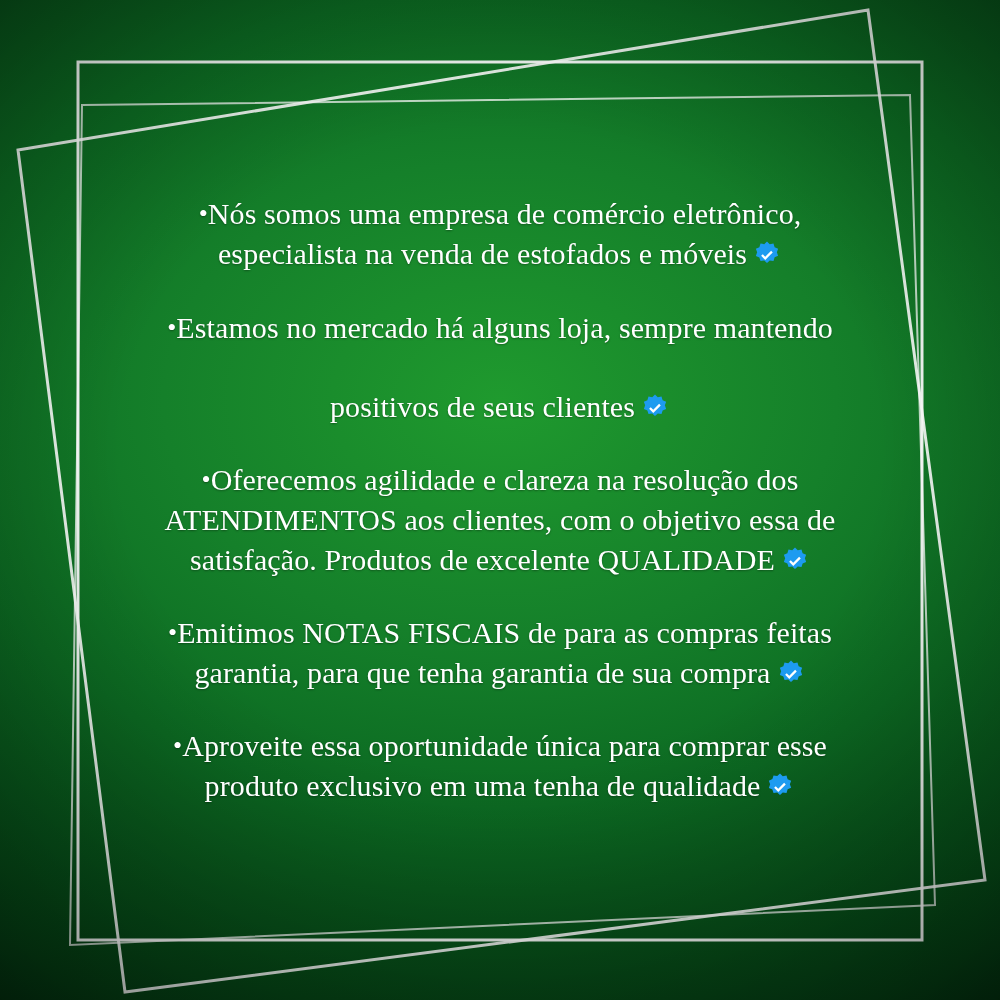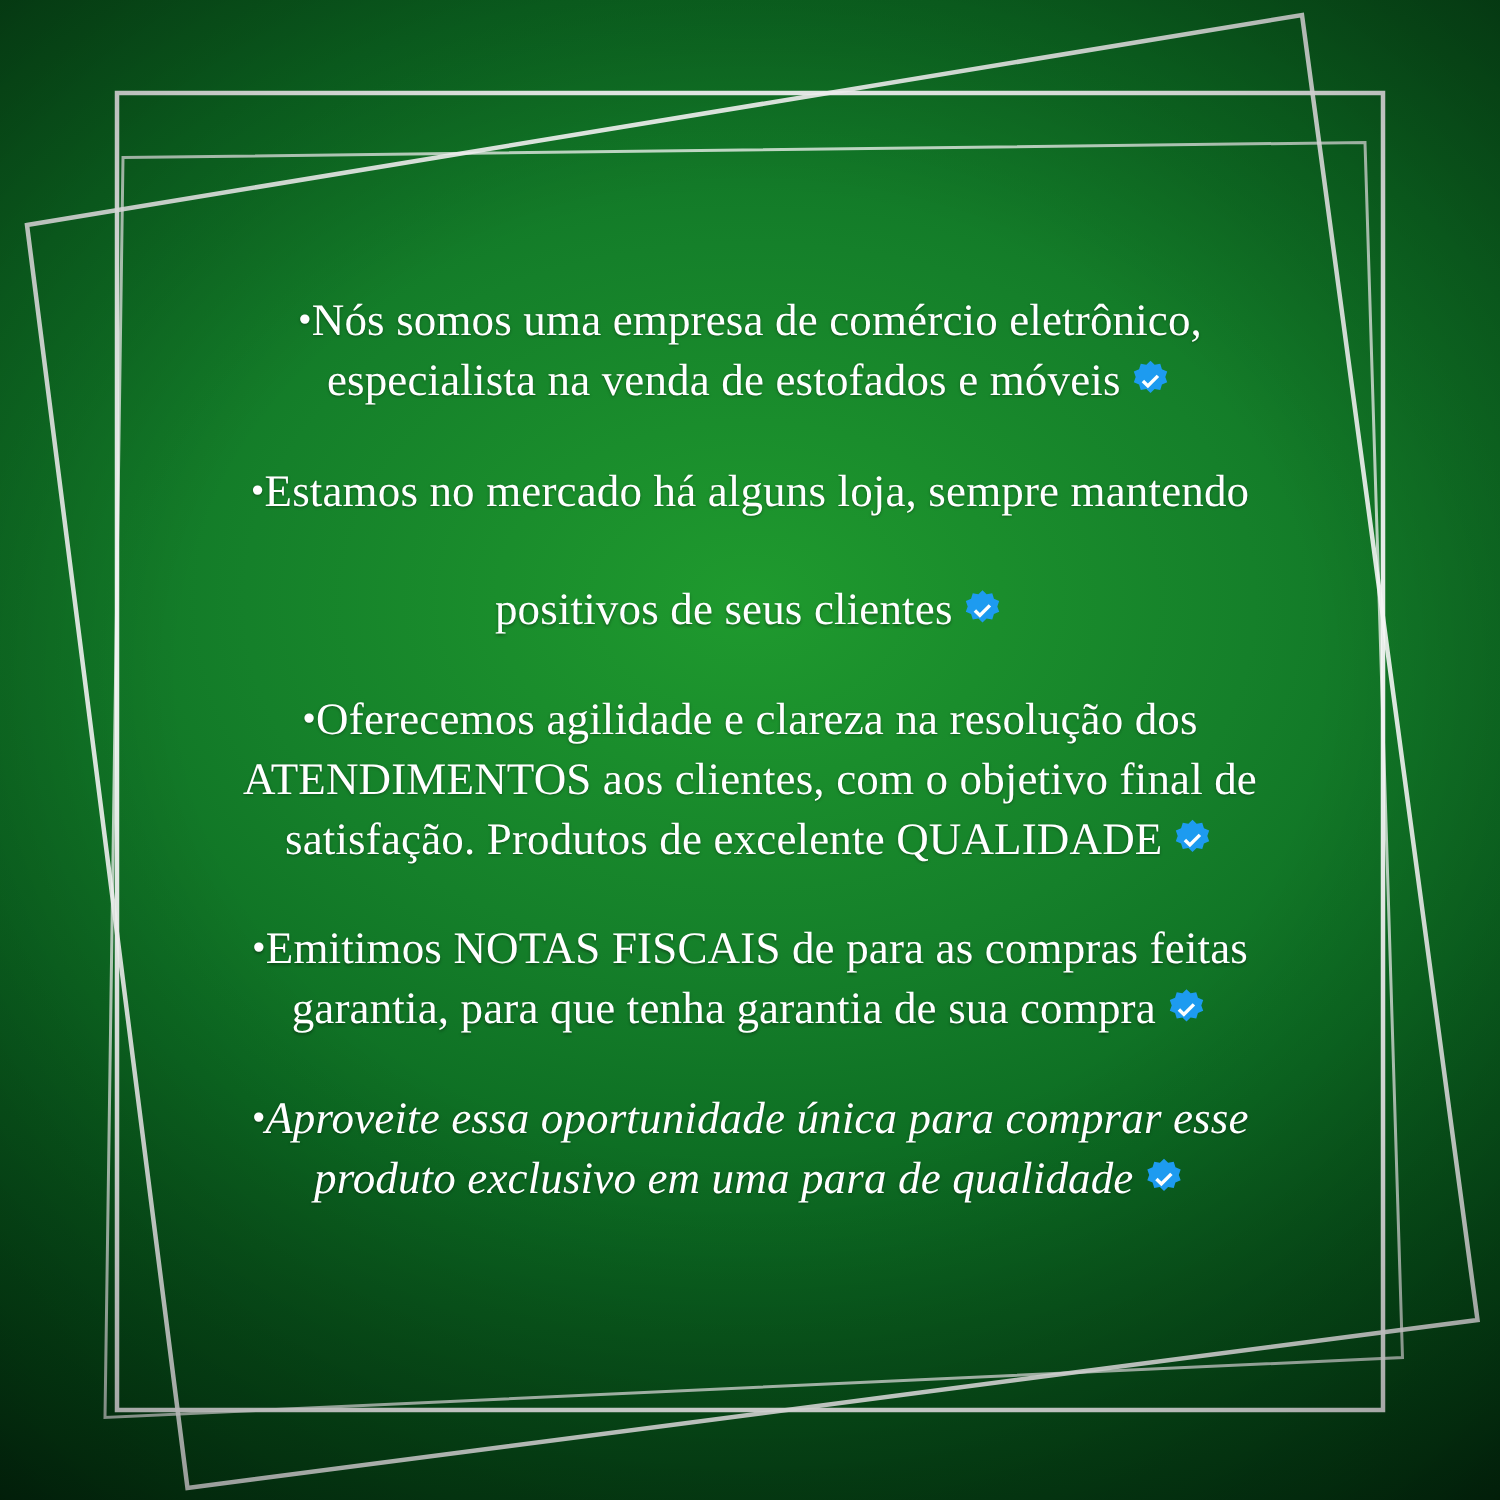--- a/index.html
+++ b/index.html
@@ -52,21 +52,20 @@
     color: #ffffff;
     text-align: center;
     font-size: 30px;
     line-height: 1.32;
     margin: 0 0 34px 0;
     text-shadow: 0 1px 2px rgba(0,0,0,0.35);
     letter-spacing: 0.1px;
   }
   .bullet-item:last-child {
     margin-bottom: 0;
-    font-style: italic;
   }
   .bullet-dot {
     font-size: 26px;
     vertical-align: 2px;
   }
   .verified-icon {
     display: inline-block;
     width: 30px;
     height: 30px;
     vertical-align: -6px;
@@ -106,38 +105,38 @@
         <span class="bullet-dot">•</span><span>Estamos no mercado há alguns loja, sempre mantendo</span><br>
         <br>
         <span>positivos de seus clientes</span><span class="verified-icon"><svg viewBox="0 0 24 24" width="30" height="30">
               <path fill="#1d9bf0" d="M12 1.2l2.2 2.1 3-.5.9 2.9 2.8 1.2-1 2.9 1 2.9-2.8 1.2-.9 2.9-3-.5L12 18.4l-2.2-2.1-3 .5-.9-2.9L3.1 12.7l1-2.9-1-2.9 2.8-1.2.9-2.9 3 .5z"></path>
               <path fill="#ffffff" d="M10.6 13.3l-2-2-1.3 1.3 3.3 3.3 6-6-1.3-1.3z"></path>
             </svg></span>
       </li>
 
       <li class="bullet-item">
         <span class="bullet-dot">•</span><span>Oferecemos agilidade e clareza na resolução dos</span><br>
-        <span>ATENDIMENTOS aos clientes, com o objetivo final de</span><br>
+        <span>ATENDIMENTOS aos clientes, com o objetivo essa de</span><br>
         <span>satisfação. Produtos de excelente QUALIDADE</span><span class="verified-icon"><svg viewBox="0 0 24 24" width="30" height="30">
               <path fill="#1d9bf0" d="M12 1.2l2.2 2.1 3-.5.9 2.9 2.8 1.2-1 2.9 1 2.9-2.8 1.2-.9 2.9-3-.5L12 18.4l-2.2-2.1-3 .5-.9-2.9L3.1 12.7l1-2.9-1-2.9 2.8-1.2.9-2.9 3 .5z"></path>
               <path fill="#ffffff" d="M10.6 13.3l-2-2-1.3 1.3 3.3 3.3 6-6-1.3-1.3z"></path>
             </svg></span>
       </li>
 
       <li class="bullet-item">
         <span class="bullet-dot">•</span><span>Emitimos NOTAS FISCAIS de para as compras feitas</span><br>
         <span>garantia, para que tenha garantia de sua compra</span><span class="verified-icon"><svg viewBox="0 0 24 24" width="30" height="30">
               <path fill="#1d9bf0" d="M12 1.2l2.2 2.1 3-.5.9 2.9 2.8 1.2-1 2.9 1 2.9-2.8 1.2-.9 2.9-3-.5L12 18.4l-2.2-2.1-3 .5-.9-2.9L3.1 12.7l1-2.9-1-2.9 2.8-1.2.9-2.9 3 .5z"></path>
               <path fill="#ffffff" d="M10.6 13.3l-2-2-1.3 1.3 3.3 3.3 6-6-1.3-1.3z"></path>
             </svg></span>
       </li>
 
       <li class="bullet-item">
         <span class="bullet-dot">•</span><span>Aproveite essa oportunidade única para comprar esse</span><br>
-        <span>produto exclusivo em uma para de qualidade</span><span class="verified-icon"><svg viewBox="0 0 24 24" width="30" height="30">
+        <span>produto exclusivo em uma tenha de qualidade</span><span class="verified-icon"><svg viewBox="0 0 24 24" width="30" height="30">
               <path fill="#1d9bf0" d="M12 1.2l2.2 2.1 3-.5.9 2.9 2.8 1.2-1 2.9 1 2.9-2.8 1.2-.9 2.9-3-.5L12 18.4l-2.2-2.1-3 .5-.9-2.9L3.1 12.7l1-2.9-1-2.9 2.8-1.2.9-2.9 3 .5z"></path>
               <path fill="#ffffff" d="M10.6 13.3l-2-2-1.3 1.3 3.3 3.3 6-6-1.3-1.3z"></path>
             </svg></span>
       </li>
 
     </ul>
   </div>
 </div>
 
 </body></html>

